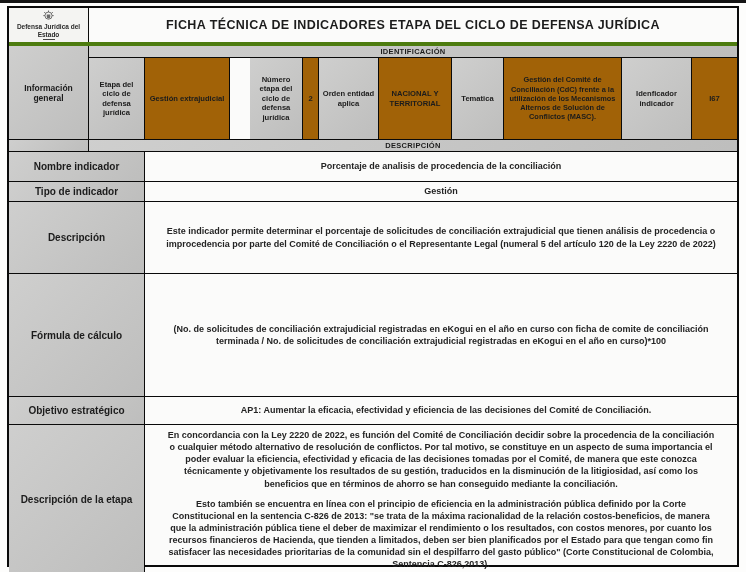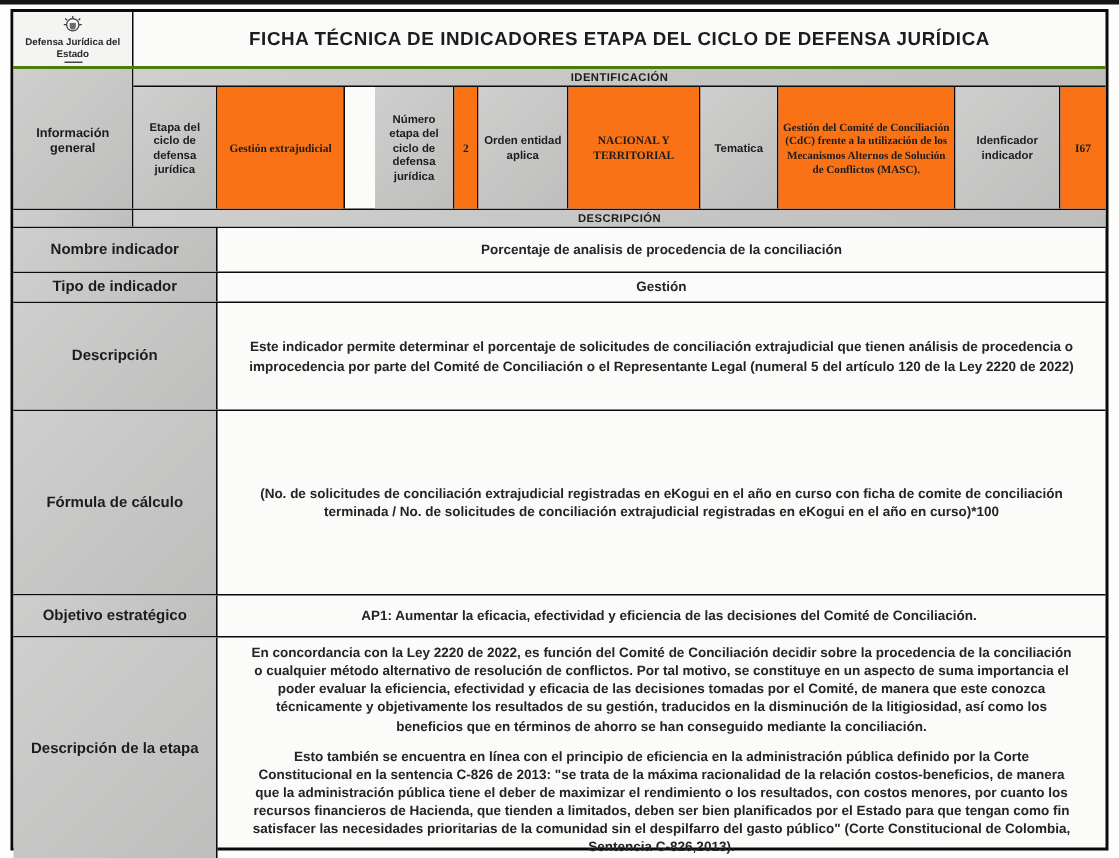--- a/index.html
+++ b/index.html
@@ -16,24 +16,24 @@
   .scan-edge { position:absolute; top:0; left:0; width:100%; height:3px; background:#151515; }
 
   .sheet {
     position:absolute; top:6px; left:7px;
     width:732px; height:561px;
     border:2px solid #0a0a0a;
     display:flex; flex-direction:column;
     background:#fbfbfa;
   }
   .gray { background:#c8c8c7; background-image:linear-gradient(135deg, rgba(255,255,255,.12), rgba(0,0,0,.05)); }
-  .white-cell { background:#f97316;font-family:Liberation Serif, serif; }
+  .white-cell { background:#a16207; }
 
   
-  .row-title { display:flex; height:38px; border-bottom:2px solid #4d7c0f; flex-shrink:0; }
+  .row-title { display:flex; height:38px; border-bottom:4px solid #4d7c0f; flex-shrink:0; }
   .logo-cell {
     width:80px; flex-shrink:0; border-right:1.5px solid #0a0a0a;
     display:flex; flex-direction:column; align-items:center; justify-content:center;
     background:#f4f4f2; padding:2px;
   }
   .logo-emblem { width:15px; height:15px; margin-bottom:1px; }
   .logo-name { font-size:6.5px; font-weight:700; text-align:center; line-height:1.15; color:#2a2a2a; }
   .logo-rule { width:12px; height:1px; background:#444; margin-top:1px; }
   .title-cell {
     flex:1; display:flex; align-items:center; justify-content:center;
@@ -54,21 +54,21 @@
     font-size:7.5px; font-weight:700; letter-spacing:.3px;
   }
   .ident-cells { flex:1; display:flex; min-width:0; }
   .icell {
     border-right:1.2px solid #0a0a0a;
     display:flex; align-items:center; justify-content:center; text-align:center;
     font-size:7.6px; font-weight:700; line-height:1.25; padding:2px 3px; flex-shrink:0;
   }
   .icell:last-child { border-right:none; }
   .w-etapa{width:56px;} .w-gestion{width:85px;} .w-numero{width:53px;margin-left:20px;} .w-2{width:16px;}
-  .w-orden{width:60px;} .w-nacional{width:88px;} .w-tematica{width:52px;} .w-cdc{width:118px; font-size:7.4px;}
+  .w-orden{width:60px;} .w-nacional{width:73px;} .w-tematica{width:52px;} .w-cdc{width:118px; font-size:7.4px;}
   .w-ident{width:70px;} .w-i67{flex:1; width:auto;}
 
   
   .row-descbar { display:flex; height:12px; border-bottom:1.5px solid #0a0a0a; flex-shrink:0; }
   .descbar-spacer { width:80px; flex-shrink:0; border-right:1.5px solid #0a0a0a; }
   .descbar-bar { flex:1; display:flex; align-items:center; justify-content:center; font-size:7.5px; font-weight:700; letter-spacing:.3px; }
 
   .d-row { display:flex; border-bottom:1.5px solid #0a0a0a; flex-shrink:0; }
   .d-row:last-child { border-bottom:none; }
   .d-label {

